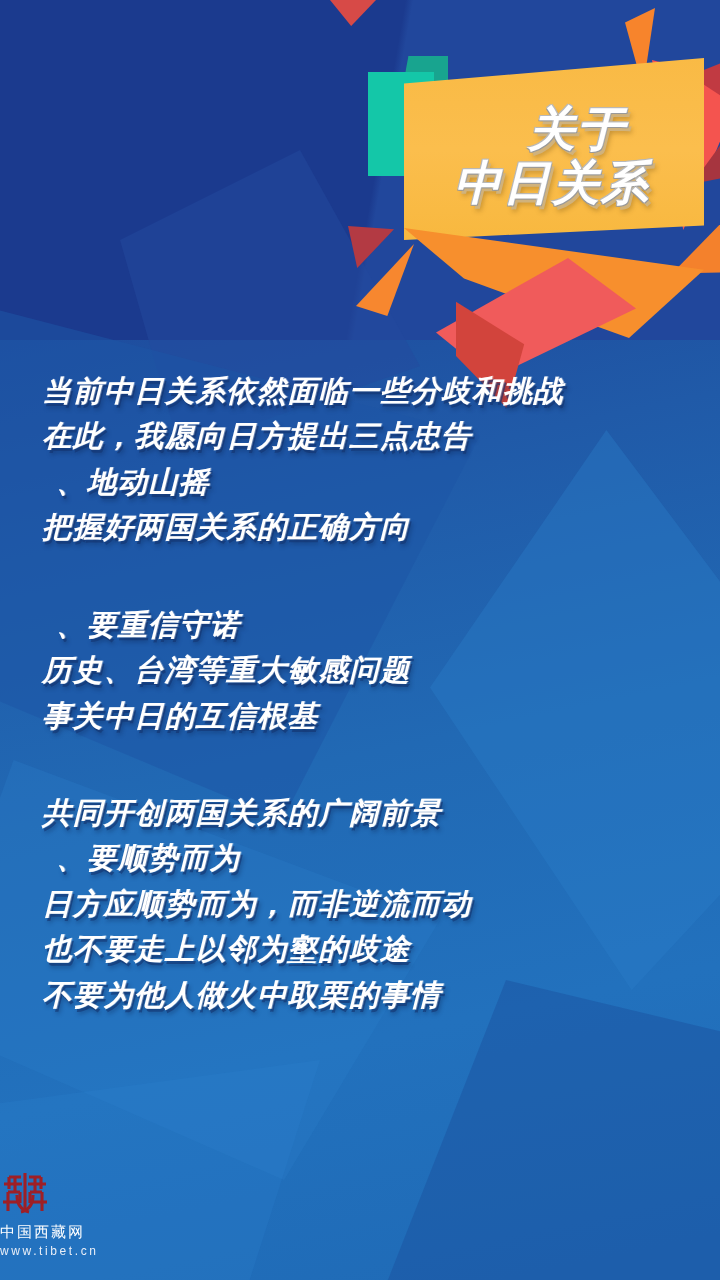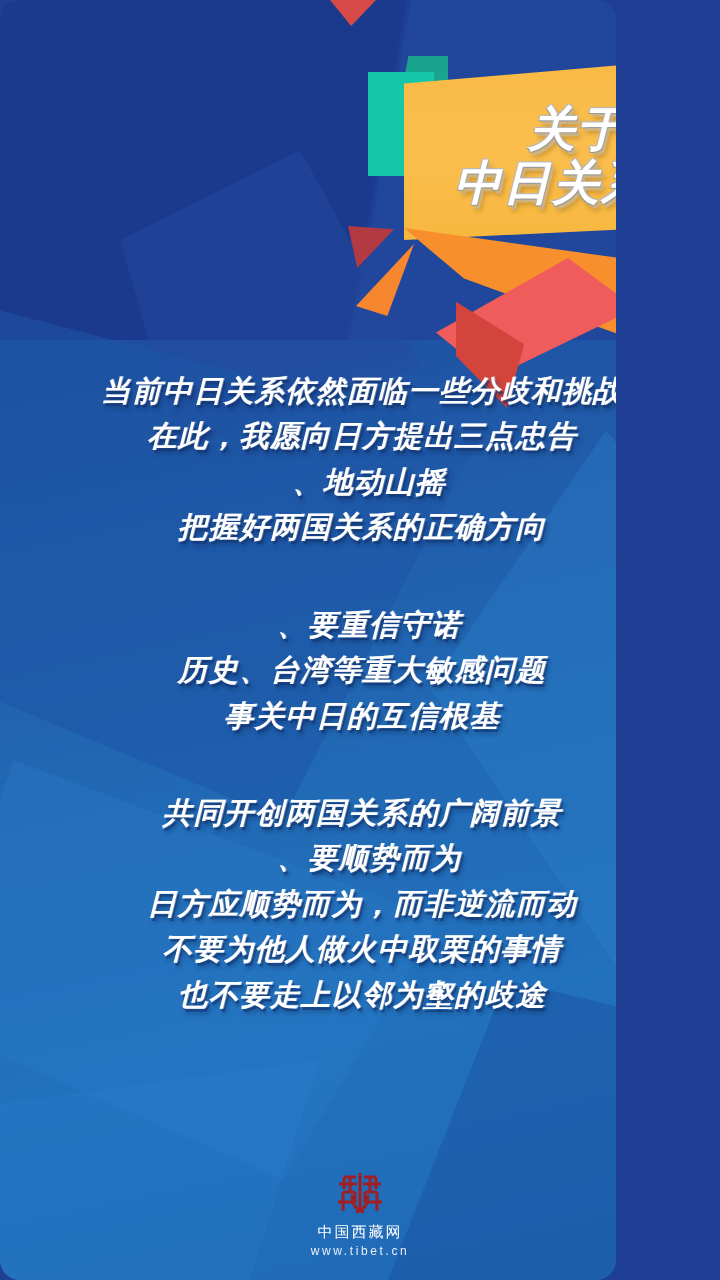--- a/index.html
+++ b/index.html
@@ -5,24 +5,23 @@
 <style>
   * { margin:0; padding:0; box-sizing:border-box; }
   html,body{ width:720px; height:1280px; }
   body{
     font-family:"Liberation Sans","DejaVu Sans",sans-serif;
     background:#1e3f94;
     overflow:hidden;
   }
   #poster{
     position:relative;
-    width:616px; height:1280px;
+    width:720px; height:1280px;
     overflow:hidden;
     background:linear-gradient(168deg,#1b3a90 0%,#1d4599 16%,#205aa8 38%,#2169b4 58%,#2271bd 78%,#1f6ab6 100%);
-    border-radius:20px;
   }
 
   
   .facet{ position:absolute; pointer-events:none; }
   .fx-a{ top:0; left:0; width:720px; height:340px;
          background:linear-gradient(100deg,#1b3a8e 0%,#1b3a8e 52%,#21479c 53%,#21479c 100%); }
   .fx-b{ top:300px; left:-40px; width:520px; height:520px;
          background:#1e56a6; clip-path:polygon(0 0,100% 26%,62% 100%,0 74%); opacity:.55; }
   .fx-c{ top:430px; left:430px; width:420px; height:560px;
          background:#2a7cc9; clip-path:polygon(42% 0,100% 58%,48% 100%,0 46%); opacity:.40; }
@@ -90,37 +89,37 @@
       -1px 1px 0 #9a9a9a, 1px 1px 0 #9a9a9a,
       3px 4px 0 #d0b27c, 4px 6px 5px rgba(120,80,20,.42);
   }
   .title-line.l1{ margin-left:46px; }
   .title-line.l2{ margin-left:-4px; }
 
   
   .body-text{
     position:absolute; top:368px; left:42px; width:640px;
   }
-  .para{ margin-bottom:52px;text-align:center; }
+  .para{ margin-bottom:52px; }
   .para:last-child{ margin-bottom:0; }
   .line{
     font-size:29.5px; font-weight:bold; font-style:italic;
     color:#ffffff; line-height:1.54; letter-spacing:1.2px;
     white-space:nowrap;
     text-shadow:
       1px 0 0 rgba(255,255,255,.35),
       2px 3px 0 rgba(20,52,112,.62),
       3px 5px 4px rgba(10,34,80,.40);
   }
   .line.head{ padding-left:14px; }
 
   
   .footer{
     position:absolute; left:0; bottom:22px; width:720px;
-    display:flex; flex-direction:column; align-items:center;
+    display:flex; flex-direction:column; align-items:flex-start;
   }
   .logo-mark{ width:50px; height:46px; margin-bottom:6px; }
   .logo-cn{
     font-size:15px; color:#ffffff; letter-spacing:2px;
     font-weight:normal; line-height:1.2;
   }
   .logo-url{
     font-size:12px; color:#e9eef7; letter-spacing:2.6px;
     font-family:"Liberation Sans","DejaVu Sans",sans-serif;
     margin-top:3px;
@@ -168,22 +167,22 @@
       </div>
       <div class="para">
         <div class="line head">、要重信守诺</div>
         <div class="line">历史、台湾等重大敏感问题</div>
         <div class="line">事关中日的互信根基</div>
       </div>
       <div class="para">
         <div class="line">共同开创两国关系的广阔前景</div>
         <div class="line head">、要顺势而为</div>
         <div class="line">日方应顺势而为，而非逆流而动</div>
+        <div class="line">也不要走上以邻为壑的歧途</div>
         <div class="line">不要为他人做火中取栗的事情</div>
-        <div class="line">也不要走上以邻为壑的歧途</div>
       </div>
     </div>
 
   <div class="footer">
     <svg class="logo-mark" viewBox="0 0 50 46">
       <g fill="none" stroke="#9e1f26" stroke-width="3.1">
         <path d="M9 6 L9 18 M9 6 L21 6 M15 6 L15 22"></path>
         <path d="M41 6 L41 18 M41 6 L29 6 M35 6 L35 22"></path>
         <path d="M4 13 L22 13 M28 13 L46 13"></path>
         <path d="M25 2 L25 41"></path>

